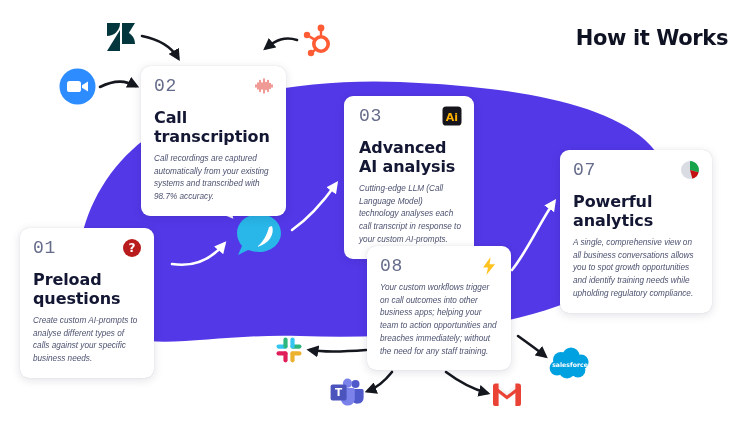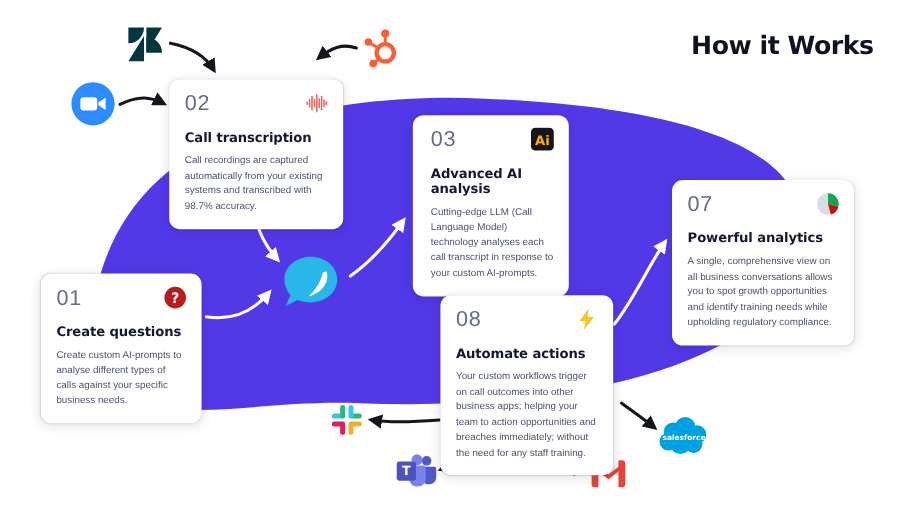--- a/index.html
+++ b/index.html
@@ -40,44 +40,45 @@
     border-radius: 9px;
     box-shadow: 0 2px 10px rgba(20,22,60,0.13), 0 0 1px rgba(20,22,60,0.18);
     padding: 11px 13px 12px 13px;
   }
   .card-num {
     font-size: 18px;
     font-weight: 400;
     color: #656b8a;
     letter-spacing: 0.6px;
     line-height: 1;
-    font-family: Liberation Sans, sans-serif;
+    font-family: Liberation Mono, monospace;
   }
   .card-title {
-    font-size: 11px;
+    font-size: 16px;
     font-weight: 700;
     color: #141733;
     margin-top: 13px;
     letter-spacing: -0.1px;
     font-family: "DejaVu Sans", sans-serif;
   }
   .card-body {
     font-size: 8.2px;
     line-height: 1.55;
     color: #4d5270;
     margin-top: 7px;
     font-family: "Liberation Sans", sans-serif;
+    font-style: italic;
   }
   .card-icon {
     position: absolute;
     right: 12px; top: 10px;
     width: 20px; height: 20px;
   }
 
-  #card-01 { left: 34px;  top: 228px; width: 134px; }
+  #card-01 { left: 20px;  top: 228px; width: 134px; }
   #card-02 { left: 141px; top: 66px;  width: 145px; }
   #card-03 { left: 344px; top: 96px;  width: 130px; padding-left: 15px; }
   #card-04 { left: 367px; top: 246px; width: 144px; }
   #card-05 { left: 560px; top: 150px; width: 152px; }
 
   
   .brand { position: absolute; }
   #ico-zendesk   { left: 104px; top: 22px;  width: 34px; height: 30px; }
   #ico-zoom      { left: 59px;  top: 68px;  width: 37px; height: 37px; }
   #ico-hubspot   { left: 300px; top: 22px;  width: 32px; height: 36px; }
@@ -231,21 +232,21 @@
   </div>
 
   <div class="layer" id="card-layer">
 
     <div class="card" id="card-01">
       <div class="card-num">01</div>
       <svg class="card-icon" viewBox="0 0 20 20">
         <circle cx="10" cy="10" r="9" fill="#b81c1c"></circle>
         <text x="10" y="14.4" font-family="DejaVu Sans, sans-serif" font-size="12" font-weight="700" fill="#ffffff" text-anchor="middle">?</text>
       </svg>
-      <div class="card-title">Create questions</div>
+      <div class="card-title">Preload questions</div>
       <div class="card-body">Create custom AI-prompts to analyse different types of calls against your specific business needs.</div>
     </div>
 
     <div class="card" id="card-02">
       <div class="card-num">02</div>
       <svg class="card-icon" viewBox="0 0 20 20">
         <g stroke="#e8655e" stroke-width="1.3" stroke-linecap="round">
           <line x1="2" y1="9" x2="2" y2="11"></line>
           <line x1="4" y1="7" x2="4" y2="13"></line>
           <line x1="6" y1="4.5" x2="6" y2="15.5"></line>
@@ -269,21 +270,20 @@
       </svg>
       <div class="card-title">Advanced AI analysis</div>
       <div class="card-body">Cutting-edge LLM (Call Language Model) technology analyses each call transcript in response to your custom AI-prompts.</div>
     </div>
 
     <div class="card" id="card-04">
       <div class="card-num">08</div>
       <svg class="card-icon" viewBox="0 0 20 20">
         <path d="M11.6 1 L4 11.4 L9 11.4 L7.4 19 L16 8.2 L10.6 8.2 Z" fill="#ffc31f"></path>
       </svg>
-      <div class="card-title">Automate actions</div>
       <div class="card-body">Your custom workflows trigger on call outcomes into other business apps; helping your team to action opportunities and breaches immediately; without the need for any staff training.</div>
     </div>
 
     <div class="card" id="card-05">
       <div class="card-num">07</div>
       <svg class="card-icon" viewBox="0 0 20 20">
         <circle cx="10" cy="10" r="9" fill="#d9dce3"></circle>
         <path d="M10 10 L10 1 A9 9 0 0 1 18.6 12.2 Z" fill="#17a44a"></path>
         <path d="M10 10 L18.6 12.2 A9 9 0 0 1 12.4 18.7 Z" fill="#c41212"></path>
       </svg>

